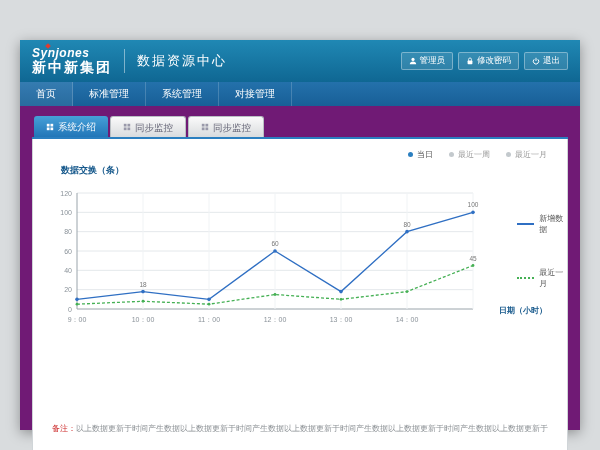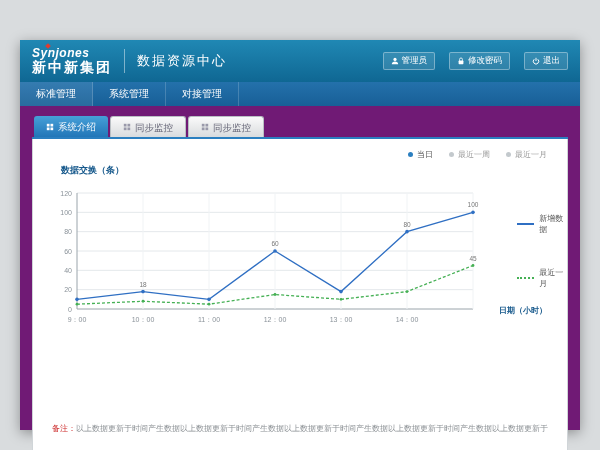--- a/index.html
+++ b/index.html
@@ -13,21 +13,21 @@
   .app-header { height:42px; background:linear-gradient(#2088b4,#0f6793);
                 display:flex; align-items:center; padding:0 12px; color:#fff; }
   .logo-group { display:flex; flex-direction:column; line-height:1.1; position:relative; }
   .logo-line1 { font-size:12px; font-weight:bold; font-style:italic; letter-spacing:.5px; }
   .logo-accent { position:absolute; left:14px; top:-3px; width:4px; height:4px;
                  background:#e03c31; transform:rotate(45deg); }
   .logo-line2 { font-size:14px; font-weight:bold; letter-spacing:2px; }
   .header-divider { width:1px; height:24px; background:rgba(255,255,255,.45); margin:0 12px; }
   .app-title { font-size:13px; letter-spacing:2px; }
   .header-spacer { flex:1; }
-  .header-actions { display:flex; gap:14px; }
+  .header-actions { display:flex; gap:5px; }
   .hbtn { display:flex; align-items:center; gap:3px; background:rgba(255,255,255,.12);
           border:1px solid rgba(255,255,255,.35); border-radius:2px; padding:2px 7px;
           font-size:8.5px; color:#fff; cursor:pointer; }
   .hbtn svg { width:8px; height:8px; display:block; }
 
   
   .main-nav { height:24px; background:linear-gradient(#2471ab,#185f97); display:flex; color:#fff; }
   .nav-item { font-size:10px; line-height:24px; padding:0 16px;
               border-right:1px solid rgba(255,255,255,.18); cursor:pointer; }
   .nav-item:first-child { background:rgba(255,255,255,.08); }
@@ -108,20 +108,21 @@
                 <path d="M5 1v4" stroke="#fff" stroke-width="1.2"></path>
                 <path d="M2.8 2.8a3.4 3.4 0 1 0 4.4 0" stroke="#fff" fill="none" stroke-width="1.2"></path>
               </svg>
           </span>
           <span>退出</span>
         </div>
       </div>
     </div>
 
     <div class="main-nav">
+      <div class="nav-item">首页</div>
       <div class="nav-item">标准管理</div>
       <div class="nav-item">系统管理</div>
       <div class="nav-item">对接管理</div>
     </div>
 
     <div class="content">
       <div class="tabs-row">
         <div class="tab active">
           <span>
             <svg viewBox="0 0 10 10">

